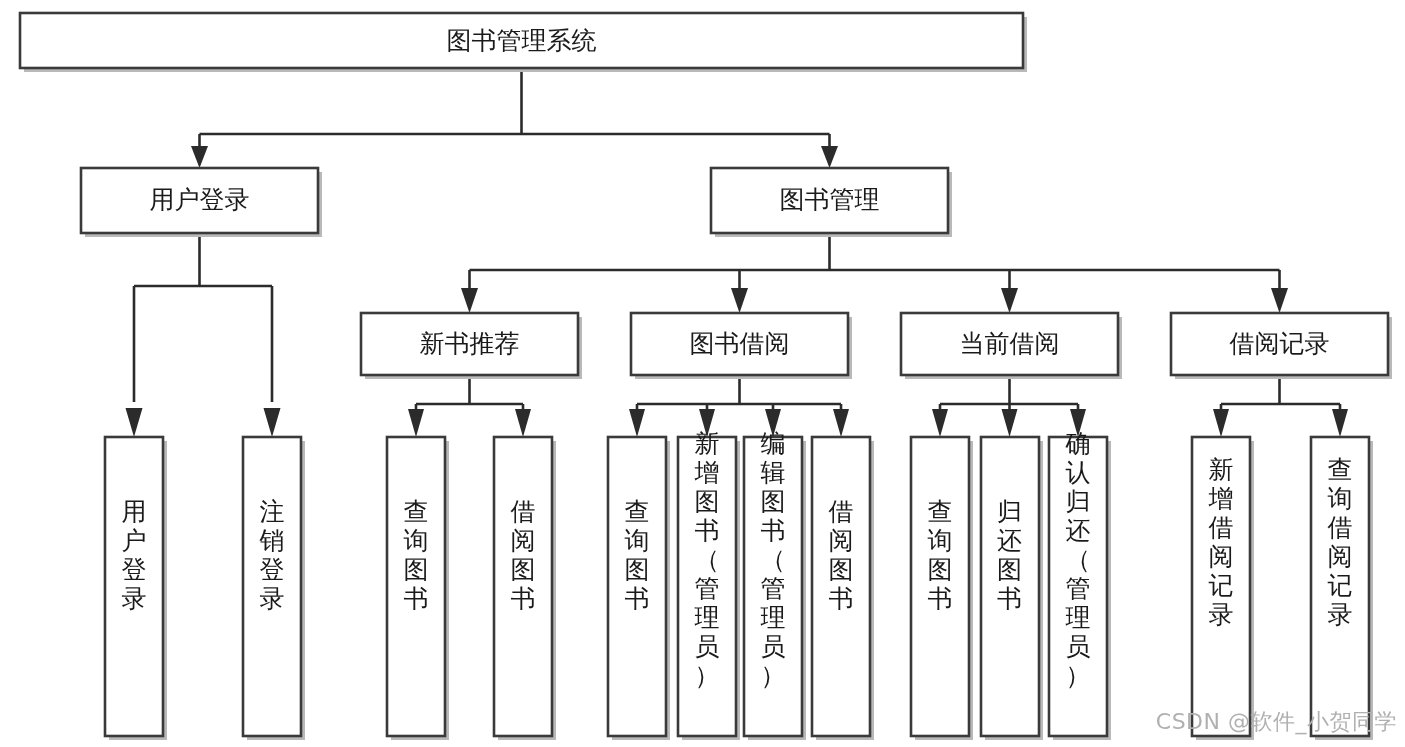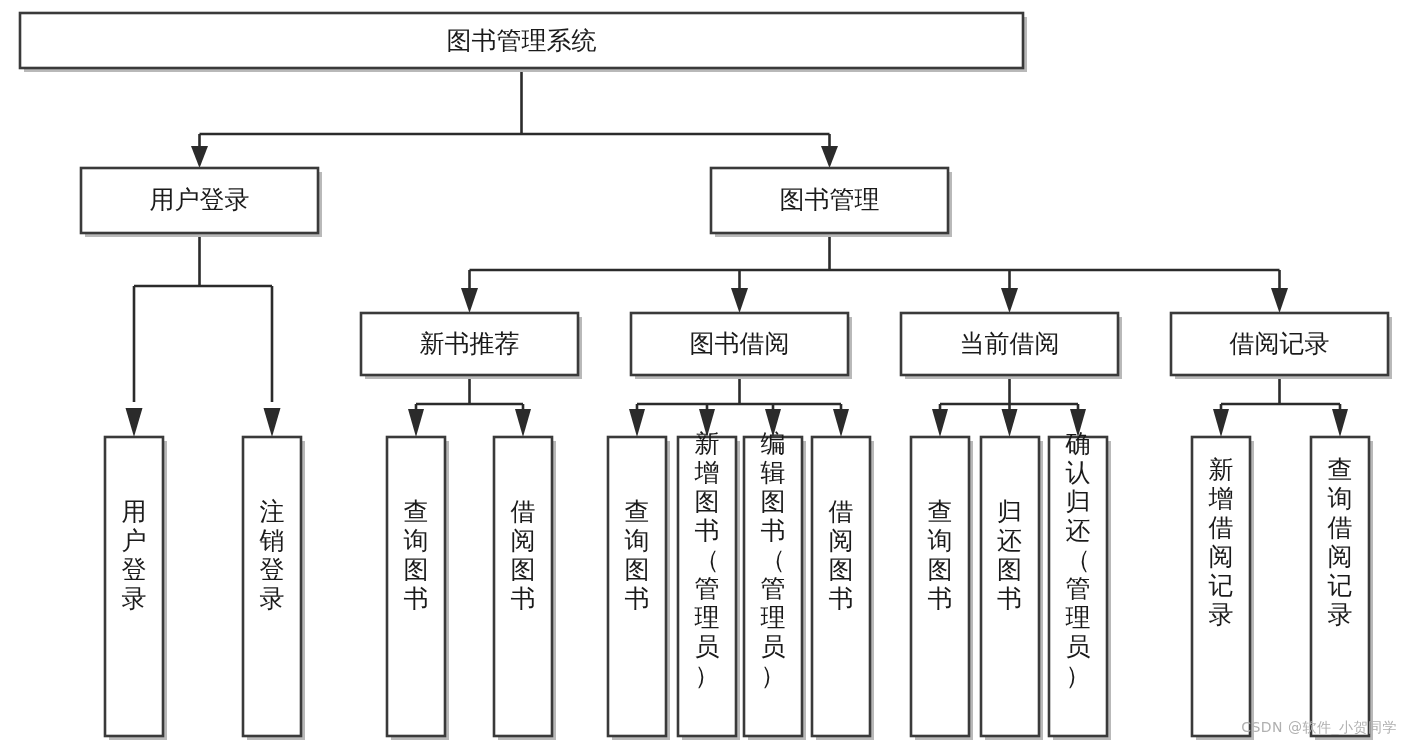--- a/index.html
+++ b/index.html
@@ -54,21 +54,21 @@
   }
   .arrow-head {
     fill: #2b2b2b;
     stroke: none;
   }
   .watermark {
     position: absolute;
     right: 8px;
     bottom: 6px;
     font-family: "DejaVu Sans", "Liberation Sans", sans-serif;
-    font-size: 14px;
+    font-size: 22px;
     color: #b0b0b0;
     letter-spacing: 0.5px;
     white-space: nowrap;
     pointer-events: none;
   }
 </style>
 </head>
 <body>
 
 <div id="diagram-root">

